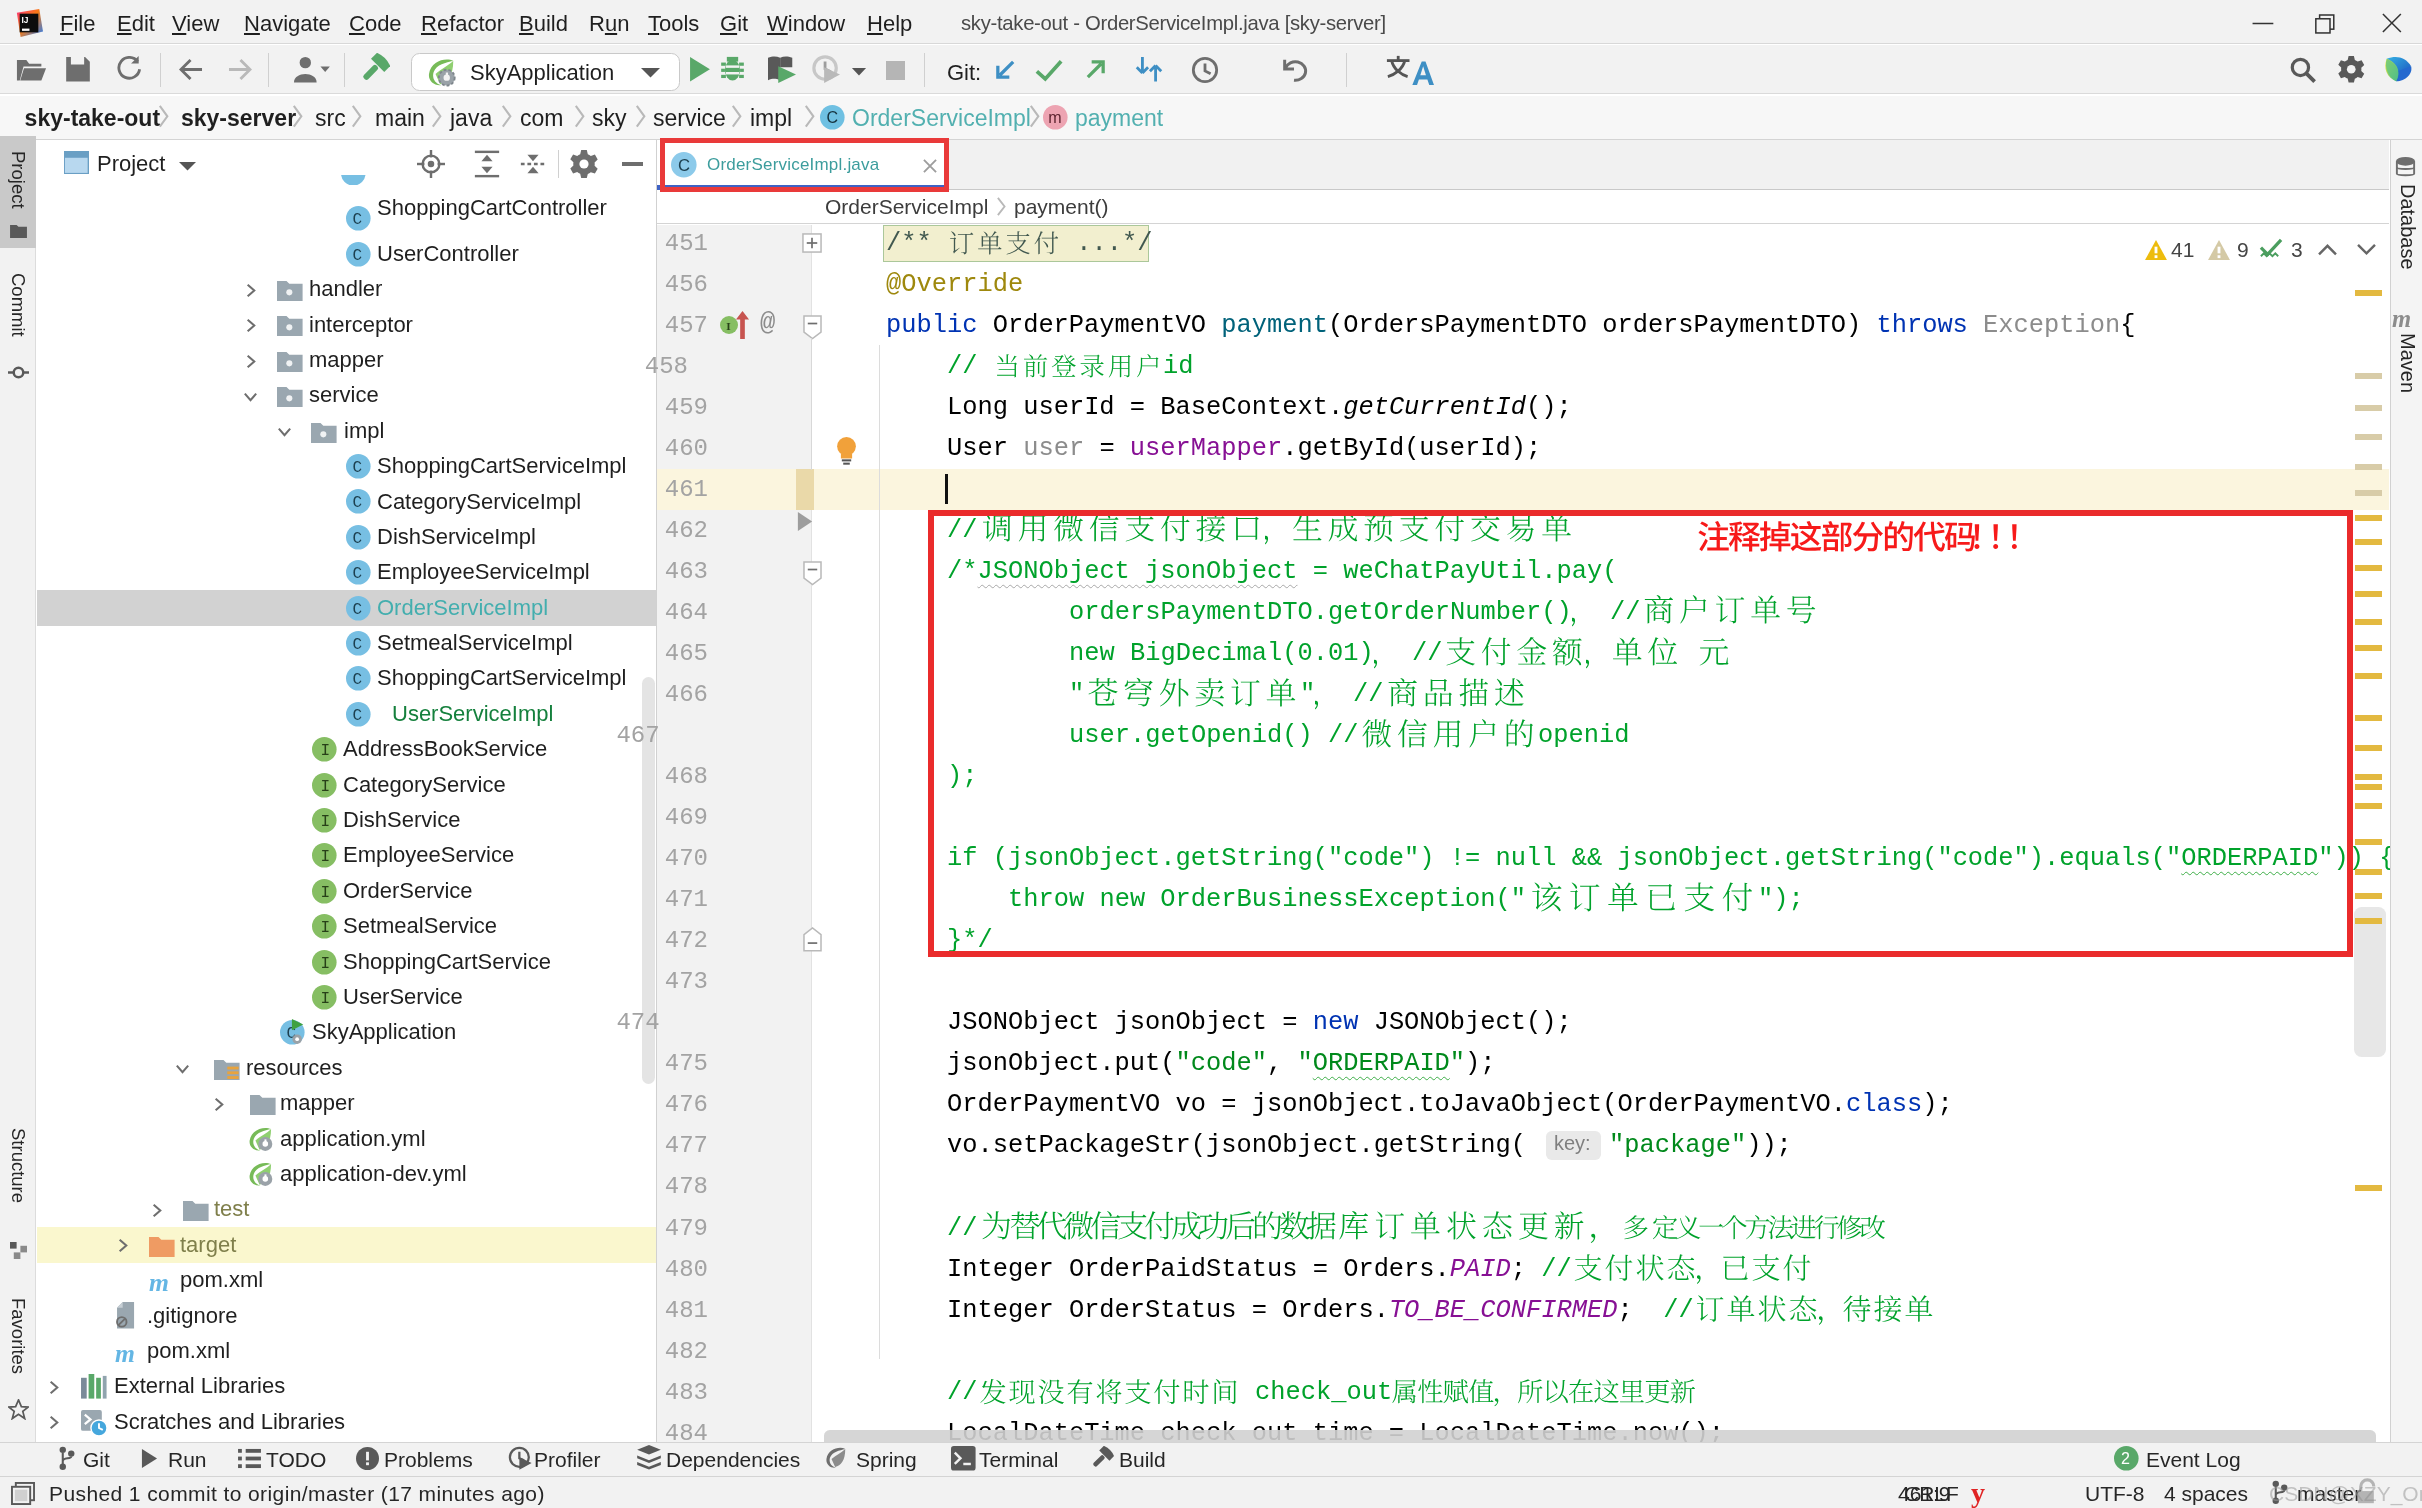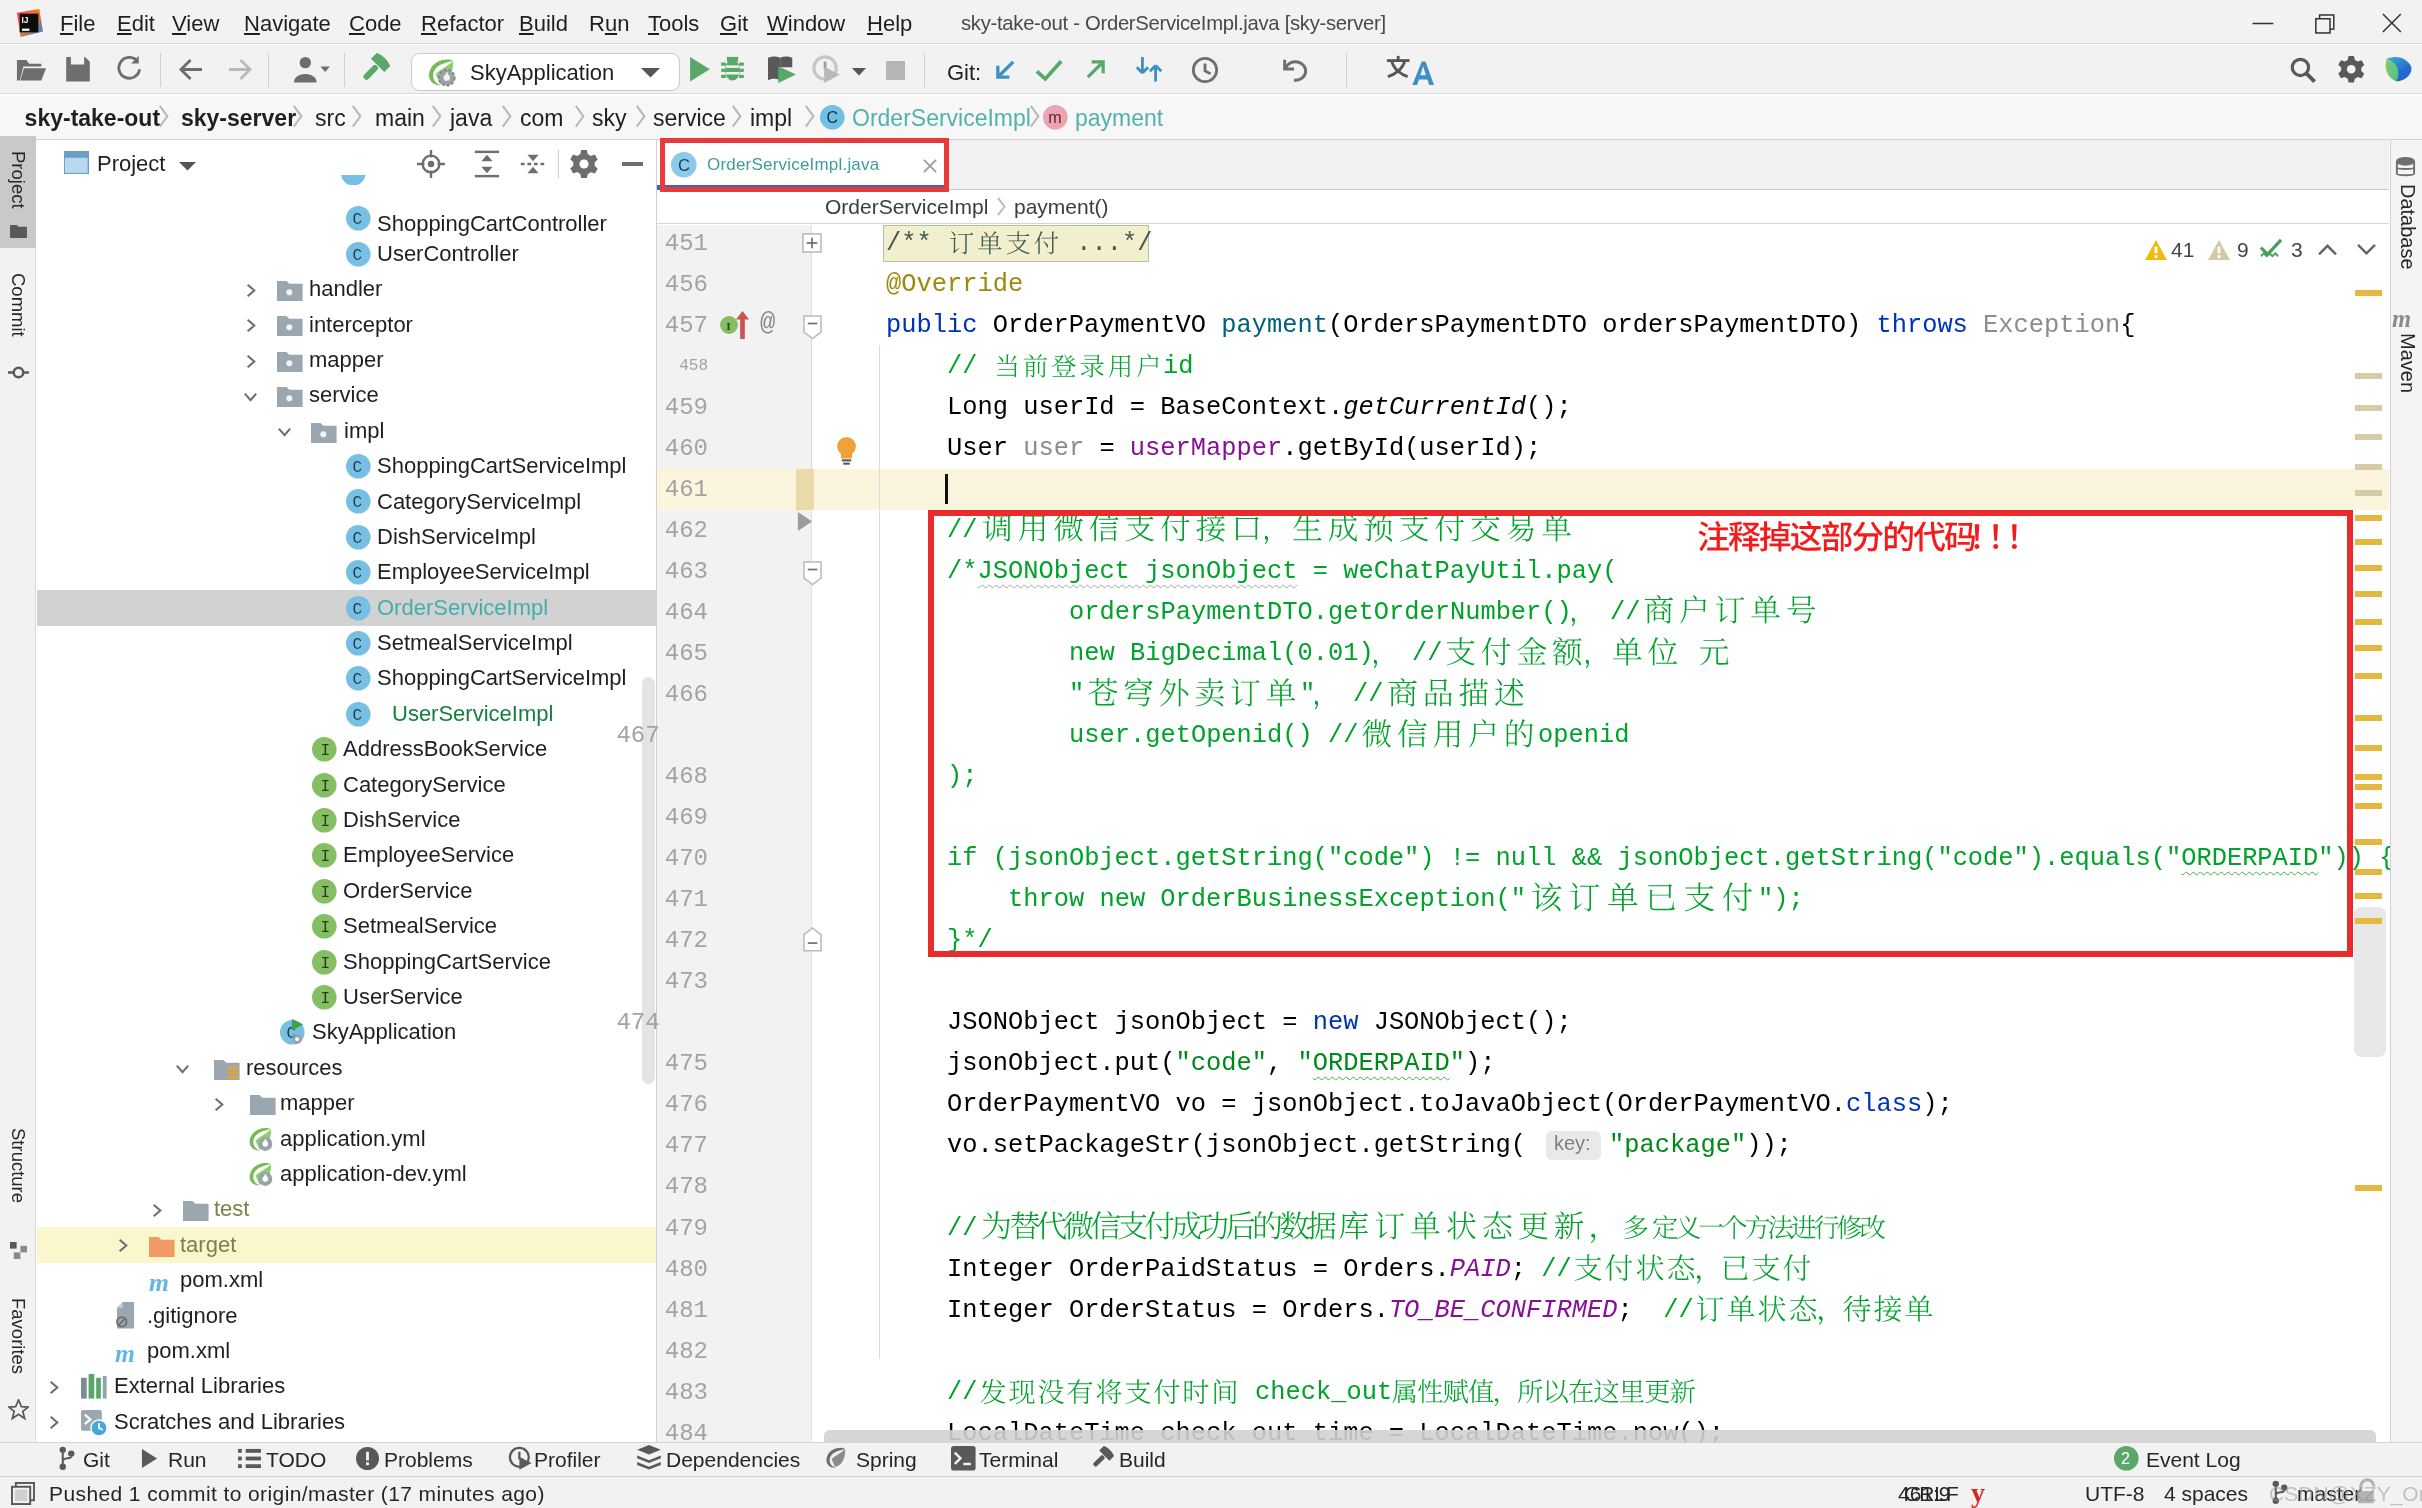--- a/index.html
+++ b/index.html
@@ -286,21 +286,21 @@
     <path d="M11.2 0 h5.6 l1 4.2 a10.5 10.5 0 0 1 3 1.7 l4.1-1.3 2.8 4.8-3.1 3a10.5 10.5 0 0 1 0 3.4l3.1 3-2.8 4.8-4.1-1.3a10.5 10.5 0 0 1-3 1.7L16.8 28h-5.6l-1-4.2a10.5 10.5 0 0 1-3-1.7L3.1 23.4.3 18.6l3.1-3a10.5 10.5 0 0 1 0-3.4l-3.1-3L3.1 4.6l4.1 1.3a10.5 10.5 0 0 1 3-1.7Z"></path>
     <circle cx="14" cy="14" r="4.6" fill="#fff"></circle>
   </svg>
 <div class="abs" style="left:622px;top:162px;width:21px;height:3.8px;background:#6e6e6e"></div>
 <div class="abs" style="left:37px;top:590px;width:619px;height:36px;background:#d2d2d2"></div>
 <div class="abs" style="left:37px;top:1227px;width:619px;height:36px;background:#faf7ce"></div>
 <svg class="abs" style="left:346px;top:206px" width="24.6" height="24.6" viewBox="0 0 26 26">
     <circle cx="13" cy="13" r="13" fill="#77bfe3"></circle>
     <text x="7" y="19.5" font-size="17" fill="#1d4050" font-family="Liberation Mono">C</text>
   </svg>
-<div class="abs" style="left:377px;top:211px;font-size:22px;color:#1f1f1f">ShoppingCartController</div>
+<div class="abs" style="left:377px;top:195px;font-size:22px;color:#1f1f1f">ShoppingCartController</div>
 <svg class="abs" style="left:346px;top:242px" width="24.6" height="24.6" viewBox="0 0 26 26">
     <circle cx="13" cy="13" r="13" fill="#77bfe3"></circle>
     <text x="7" y="19.5" font-size="17" fill="#1d4050" font-family="Liberation Mono">C</text>
   </svg>
 <div class="abs" style="left:377px;top:241px;font-size:22px;color:#1f1f1f">UserController</div>
 <svg class="abs" style="left:242px;top:282px" width="17" height="17" viewBox="0 0 18 18">
     <path d="M6 3 L13 9 L6 15" stroke="#6e6e6e" stroke-width="2.2" fill="none"></path>
   </svg>
 <svg class="abs" style="left:277px;top:279px" width="25.6" height="22" viewBox="0 0 27 23">
     <path d="M0 2 L10 2 L13 5 L27 5 L27 23 L0 23 Z" fill="#9aa7b0"></path>
@@ -563,21 +563,21 @@
 <div class="abs" style="left:657px;top:469px;width:1732px;height:41px;background:#fbf5de"></div>
 <div class="abs" style="left:796px;top:469px;width:18px;height:41px;background:#ead9a9"></div>
 <svg class="abs" style="left:796px;top:511px" width="18" height="21" viewBox="0 0 19 22">
     <path d="M2 1 L17 11 L2 21 Z" fill="#9d9d9d"></path>
   </svg>
 <div class="abs" style="left:879px;top:345px;width:0.9px;height:1014px;background:#dcdcdc"></div>
 <div class="abs" style="left:883px;top:225px;width:266px;height:37px;background:#f2efcf;border:0.9px solid #abc79a"></div>
 <div class="abs mono" style="left:568px;top:223px;width:140px;text-align:right;color:#a3a3a3;font-size:24px">451</div>
 <div class="abs mono" style="left:568px;top:264px;width:140px;text-align:right;color:#a3a3a3;font-size:24px">456</div>
 <div class="abs mono" style="left:568px;top:305px;width:140px;text-align:right;color:#a3a3a3;font-size:24px">457</div>
-<div class="abs mono" style="left:568px;top:346px;width:140px;text-align:right;color:#a3a3a3;font-size:16px">458</div>
+<div class="abs mono" style="left:548px;top:346px;width:140px;text-align:right;color:#a3a3a3;font-size:24px">458</div>
 <div class="abs mono" style="left:568px;top:387px;width:140px;text-align:right;color:#a3a3a3;font-size:24px">459</div>
 <div class="abs mono" style="left:568px;top:428px;width:140px;text-align:right;color:#a3a3a3;font-size:24px">460</div>
 <div class="abs mono" style="left:568px;top:469px;width:140px;text-align:right;color:#a3a3a3;font-size:24px">461</div>
 <div class="abs mono" style="left:568px;top:510px;width:140px;text-align:right;color:#a3a3a3;font-size:24px">462</div>
 <div class="abs mono" style="left:568px;top:551px;width:140px;text-align:right;color:#a3a3a3;font-size:24px">463</div>
 <div class="abs mono" style="left:568px;top:592px;width:140px;text-align:right;color:#a3a3a3;font-size:24px">464</div>
 <div class="abs mono" style="left:568px;top:633px;width:140px;text-align:right;color:#a3a3a3;font-size:24px">465</div>
 <div class="abs mono" style="left:568px;top:674px;width:140px;text-align:right;color:#a3a3a3;font-size:24px">466</div>
 <div class="abs mono" style="left:568px;top:715px;width:140px;text-align:center;color:#a3a3a3;font-size:24px">467</div>
 <div class="abs mono" style="left:568px;top:756px;width:140px;text-align:right;color:#a3a3a3;font-size:24px">468</div>

